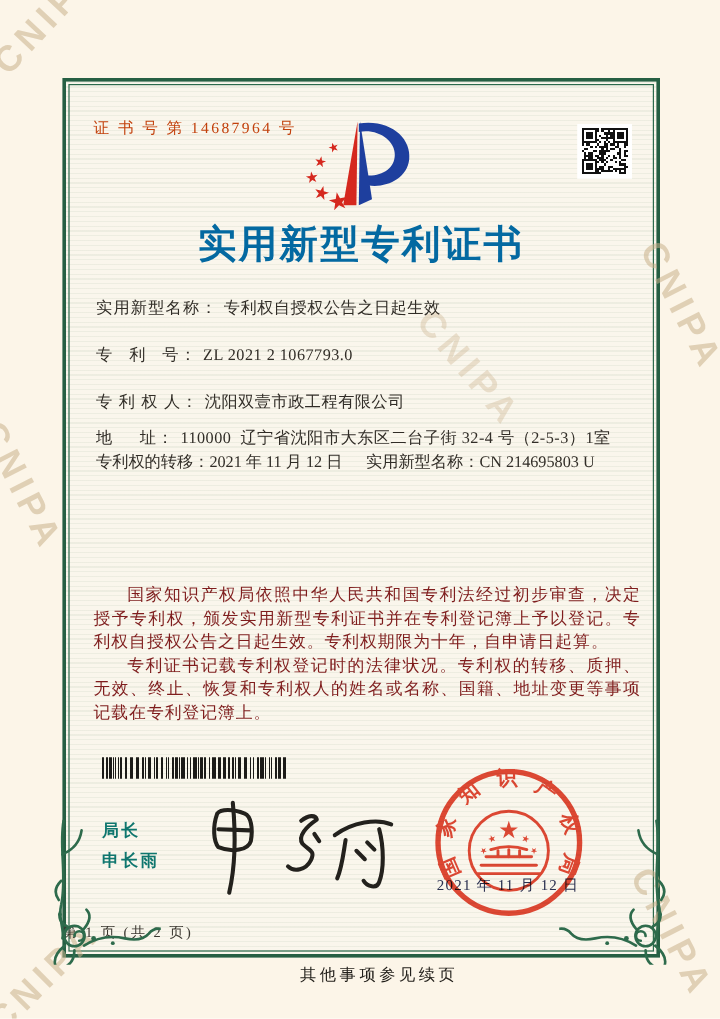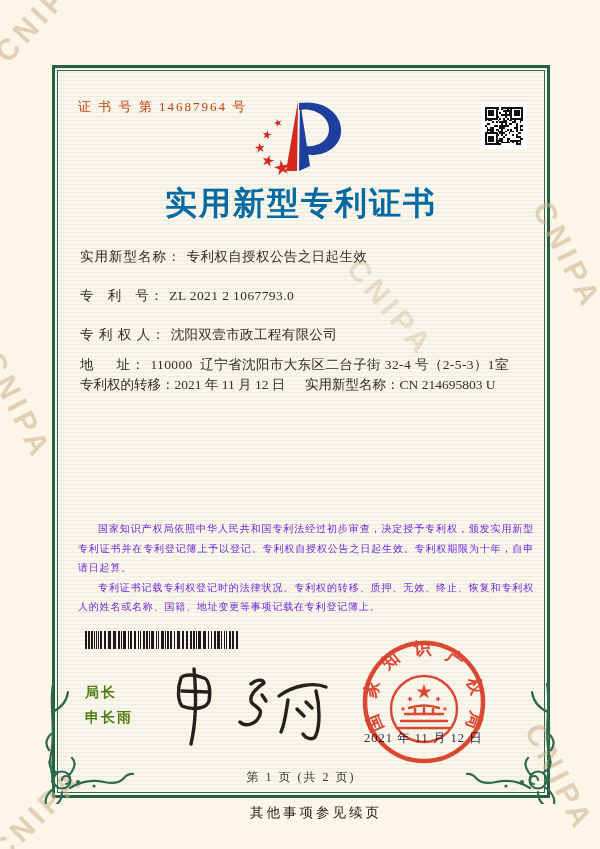--- a/index.html
+++ b/index.html
@@ -34,29 +34,29 @@
   }
   .fields{ left:80px; top:247px; width:458px; font-size:13.5px; }
   .frow{ display:flex; align-items:flex-end; margin-bottom:19px; line-height:20px;}
   .frow.tight{ margin-bottom:10px; }
   .frow.last{ margin-bottom:0; }
   .flabel{ white-space:pre; letter-spacing:1px; flex:0 0 auto; }
   .fvalue{ white-space:pre-wrap; max-width:392px; margin-left:5px; letter-spacing:.4px; }
   .grant-row{ position:relative; height:20px; line-height:20px; font-size:13.5px;}
   .grant-right{ position:absolute; left:225px; top:0; white-space:pre; }
   .grant-left{ position:absolute; left:0; top:0; white-space:pre; }
-  .paras{ left:78px; top:519px; width:456px; font-size:10px; line-height:19.5px;
-          text-align:justify; letter-spacing:.8px; color:#6d28d9;}
+  .paras{ left:78px; top:487px; width:456px; font-size:14px; line-height:19.5px;
+          text-align:justify; letter-spacing:.8px; color:#7f1d1d;}
   .paras p{ margin:0; text-indent:2em; }
   .officials{ left:85px; top:680px; font-family:"Liberation Sans","DejaVu Sans",sans-serif;
-              font-size:14px; font-weight:700; color:#4d7c0f; letter-spacing:2px; line-height:25px;}
+              font-size:14px; font-weight:700; color:#0f766e; letter-spacing:2px; line-height:25px;}
   .stamp-date{ left:364px; top:730px; z-index:7; font-size:12.5px; letter-spacing:1px;
                color:#2b3156; white-space:pre; mix-blend-mode:multiply;}
   .seal-wrap{ left:358px; top:636px; z-index:6; opacity:.92; mix-blend-mode:multiply;}
-  .page-ind{ left:52px; top:769px; width:498px; text-align:center; font-size:12px;
+  .page-ind{ left:52px; top:769px; width:498px; text-align:left; font-size:12px;
              letter-spacing:2px; color:#3a362f; white-space:pre;}
   .cont-note{ left:0; top:804px; width:600px; text-align:center; font-size:13.5px;
               letter-spacing:3px; color:#23201b; white-space:pre;padding-left:16px;}
   .orn{ z-index:4; pointer-events:none;}
   .orn.right{ transform:scaleX(-1); }
   svg{ display:block; }
 </style>
 </head>
 <body>
 

